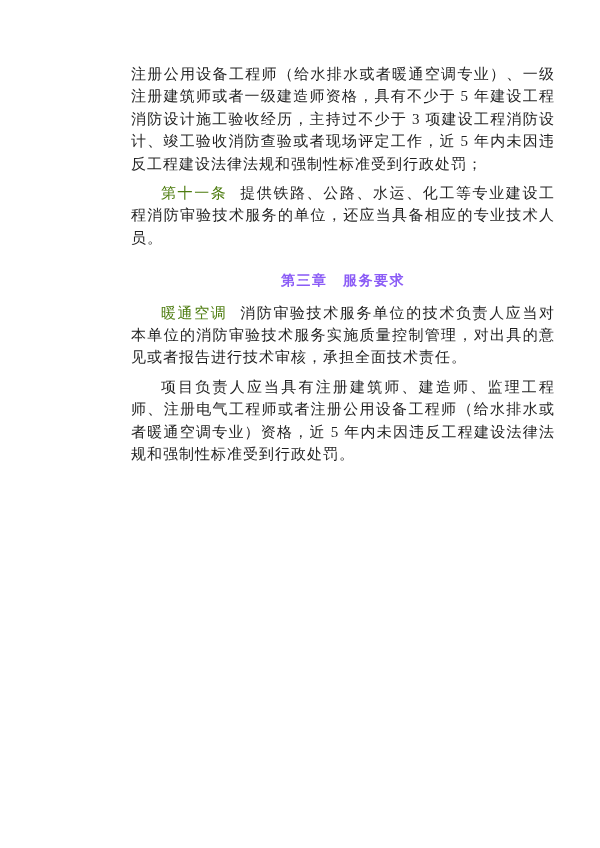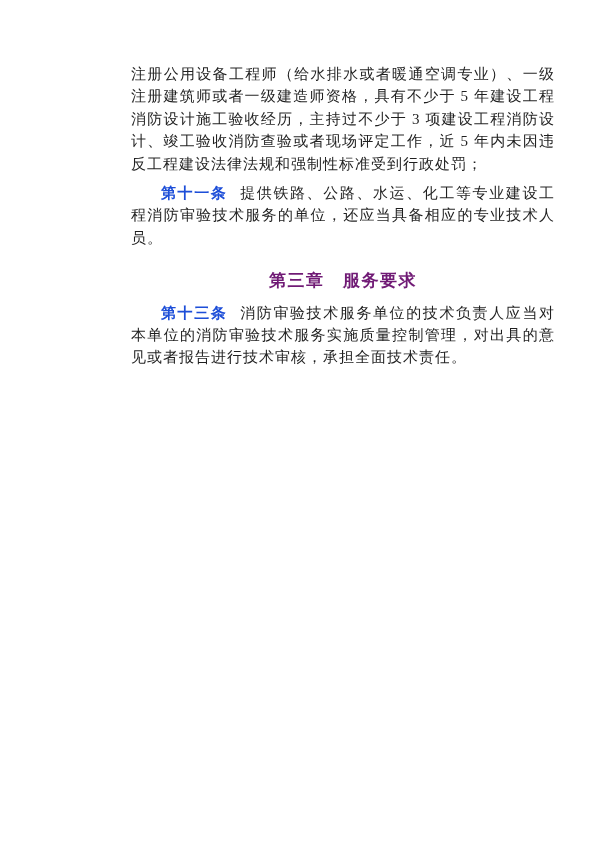--- a/index.html
+++ b/index.html
@@ -28,47 +28,49 @@
     text-align: justify;
     text-justify: inter-character;
   }
   .para {
     margin: 0 0 7px 0;
   }
   .para.indent {
     text-indent: 2em;
   }
   .article-lead {
-    font-weight: bold;
-    color: #1d4ed8;
+    font-weight: normal;
+    color: #4d7c0f;
     margin-right: 0.85em;
   }
   .chapter-heading {
     margin: 21px 0 9px 0;
     text-align: center;
     font-weight: bold;
-    color: #701a75;
-    font-size: 17px;
+    color: #8b5cf6;
+    font-size: 14px;
     letter-spacing: 1.5px;
     text-indent: 0;
+    font-family: Liberation Mono, monospace;
   }
 </style>
 </head>
 <body>
 
 <div class="page">
   <div class="content">
 
     <p class="para"><span>注册公用设备工程师（给水排水或者暖通空调专业）、一级注册建筑师或者一级建造师资格，具有不少于 5 年建设工程消防设计施工验收经历，主持过不少于 3 项建设工程消防设计、竣工验收消防查验或者现场评定工作，近 5 年内未因违反工程建设法律法规和强制性标准受到行政处罚；</span></p>
 
 
     <p class="para indent"><span class="article-lead">第十一条</span><span>提供铁路、公路、水运、化工等专业建设工程消防审验技术服务的单位，还应当具备相应的专业技术人员。</span></p>
 
     <h2 class="chapter-heading">第三章　服务要求</h2>
 
 
-    <p class="para indent"><span class="article-lead">第十三条</span><span>消防审验技术服务单位的技术负责人应当对本单位的消防审验技术服务实施质量控制管理，对出具的意见或者报告进行技术审核，承担全面技术责任。</span></p>
+    <p class="para indent"><span class="article-lead">暖通空调</span><span>消防审验技术服务单位的技术负责人应当对本单位的消防审验技术服务实施质量控制管理，对出具的意见或者报告进行技术审核，承担全面技术责任。</span></p>
 
 
+    <p class="para indent"><span>项目负责人应当具有注册建筑师、建造师、监理工程师、注册电气工程师或者注册公用设备工程师（给水排水或者暖通空调专业）资格，近 5 年内未因违反工程建设法律法规和强制性标准受到行政处罚。</span></p>
 
 
   </div>
 </div>
 
 </body></html>

